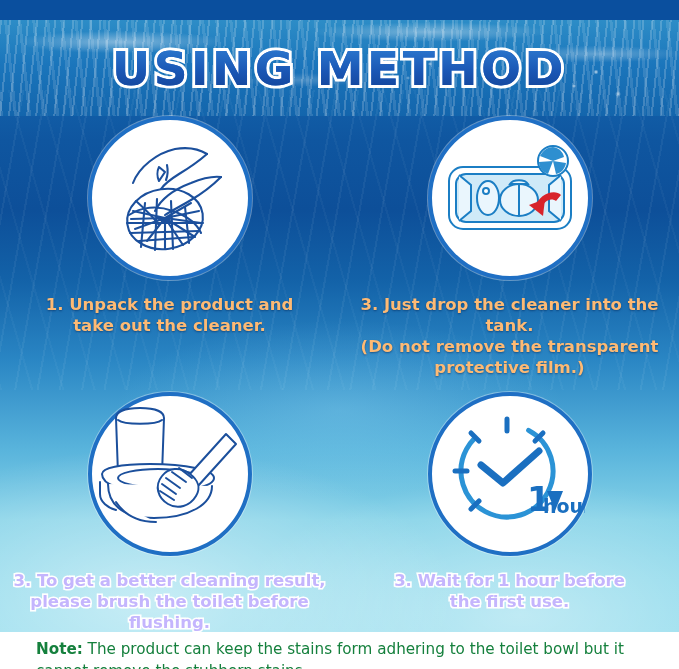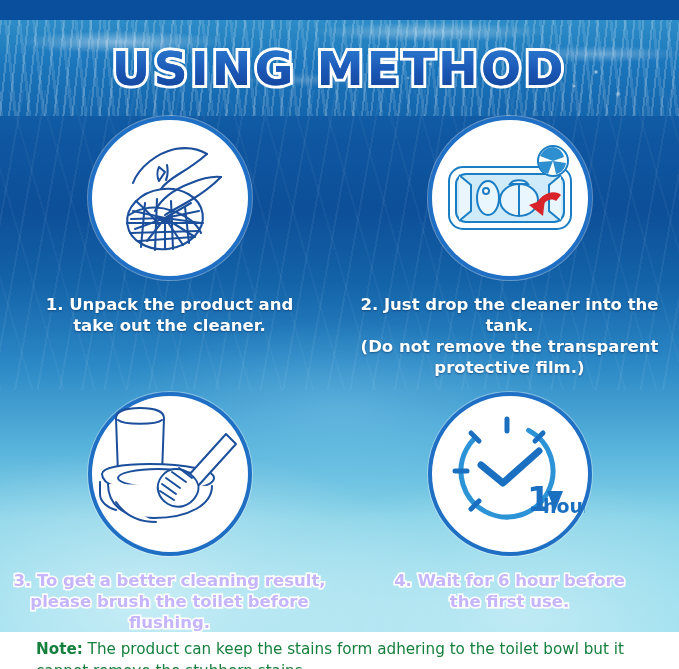--- a/index.html
+++ b/index.html
@@ -77,21 +77,21 @@
   .cell.right{left:340px;}
 
   .badge{position:relative;margin:0 auto;width:164px;height:164px;border-radius:50%;
          background:#ffffff;border:4px solid #1f6fc4;box-sizing:border-box;
          box-shadow:0 0 0 1px rgba(255,255,255,.35);}
   .badge svg{position:absolute;left:50%;top:50%;transform:translate(-50%,-50%);}
 
   .caption{margin:14px auto 0;width:330px;text-align:center;
            font-size:16.5px;line-height:21px;font-weight:bold;
            font-family:"DejaVu Sans","Liberation Sans",sans-serif;}
-  .caption.light{color:#ffffff;text-shadow:0 1px 2px rgba(0,40,90,.55);}
+  .caption.light{color:#fdba74;text-shadow:0 1px 2px rgba(0,40,90,.55);}
   .caption.outlined{color:#c4b5fd;
            -webkit-text-stroke:3.2px #ffffff;paint-order:stroke fill;}
 
   
   .note{position:absolute;left:0;bottom:0;width:679px;height:57px;background:#ffffff;}
   .note-text{position:absolute;left:36px;top:6px;right:20px;
              font-size:15.2px;line-height:22px;color:#15803d;
              font-family:"DejaVu Sans","Liberation Sans",sans-serif;}
   .note-text b{font-weight:bold;}
 </style>
@@ -164,21 +164,21 @@
                 <path d="M118 38 L113 51 C107 49 104 44 104 39 Z"></path>
                 <path d="M118 38 L105 33 C108 27 113 24 118 24 Z"></path>
               </g>
             </g>
             <g fill="#d8232a">
               <path d="M99 86 C104 70 120 66 126 72 L121 78 C116 74 108 78 106 87 Z"></path>
               <path d="M108 93 L94 82 L110 76 Z"></path>
             </g>
           </svg>
         </div>
-        <div class="caption light" style="white-space:pre-line;">2. Just drop the cleaner into the tank.
+        <div class="caption light" style="white-space:pre-line;">3. Just drop the cleaner into the tank.
 (Do not remove the transparent
 protective film.)</div>
       </div>
     </div>
 
     <div class="row" style="height:190px;margin-top:0;">
 
       <div class="cell left">
         <div class="badge">
           <svg width="152" height="152" viewBox="0 0 152 152">
@@ -218,21 +218,21 @@
             <g fill="#1a6fc0">
               <path d="M112 92 L128 92 L120 112 Z"></path>
             </g>
             <g fill="none" stroke="#1a6fc0" stroke-width="7" stroke-linecap="round" stroke-linejoin="round">
               <path d="M46 66 L68 84 L104 52"></path>
             </g>
             <text x="92" y="112" font-family="DejaVu Sans, sans-serif" font-size="34" font-weight="bold" fill="#1a6fc0">1</text>
             <text x="108" y="114" font-family="DejaVu Sans, sans-serif" font-size="19" font-weight="bold" fill="#1a6fc0">hour</text>
           </svg>
         </div>
-        <div class="caption outlined" style="white-space:pre-line;">4. Wait for 6 hour before
+        <div class="caption outlined" style="white-space:pre-line;">3. Wait for 1 hour before
 the first use.</div>
       </div>
     </div>
   </div>
 
   <div class="note">
     <div class="note-text">
       <b>Note:</b><span> The product can keep the stains form adhering to the toilet bowl but it cannot remove the stubborn stains.</span>
     </div>
   </div>

